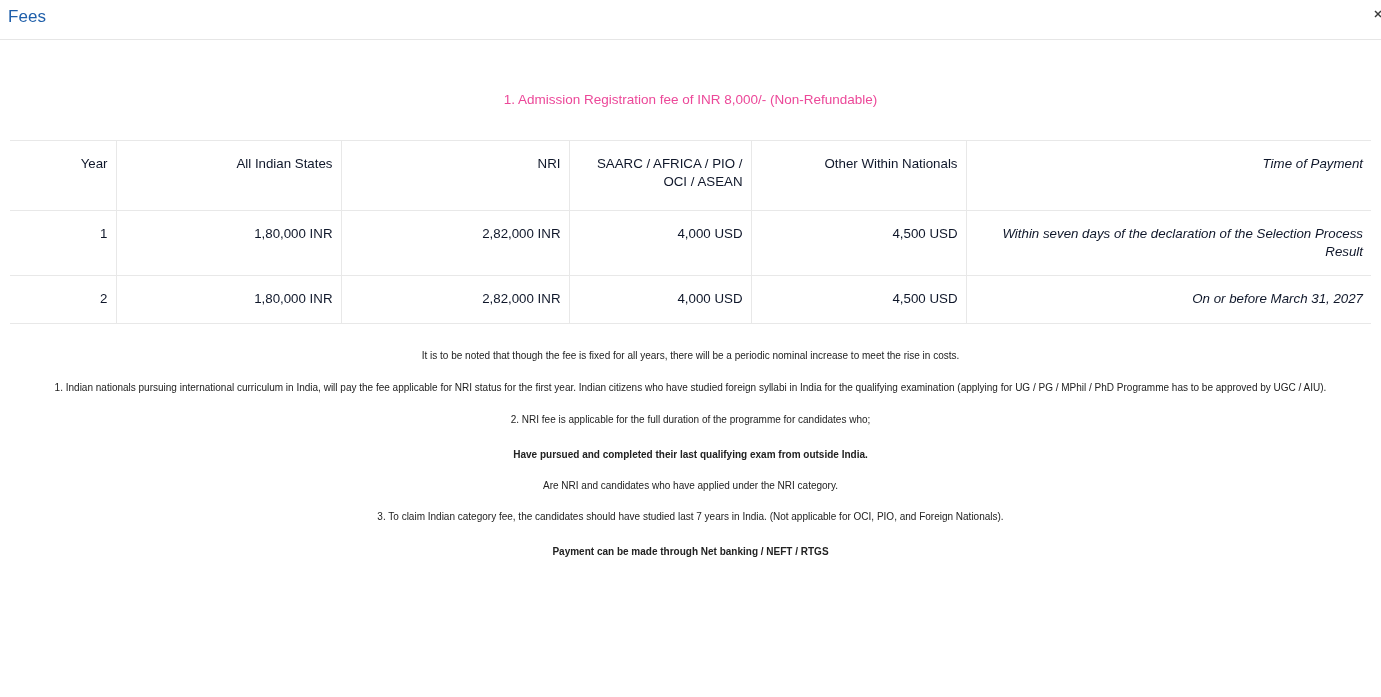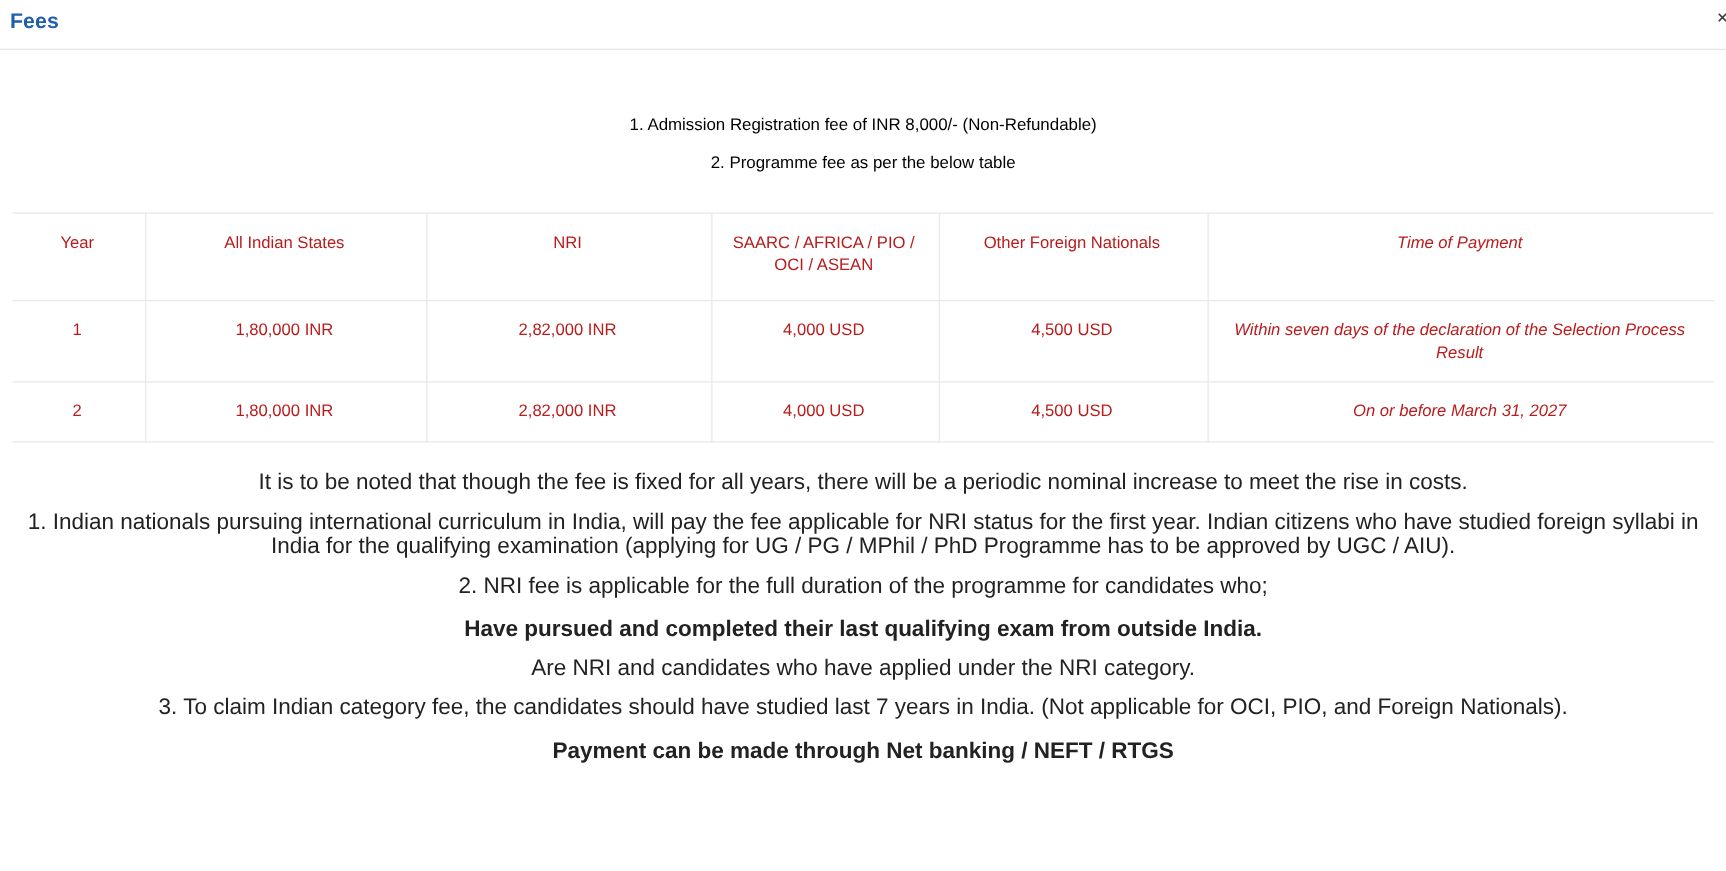--- a/index.html
+++ b/index.html
@@ -23,21 +23,21 @@
     position: relative;
     height: 40px;
     border-bottom: 1px solid #e6e6e6;
     background: #ffffff;
   }
   .modal-title {
     position: absolute;
     left: 8px;
     top: 5px;
     font-size: 17px;
-    font-weight: 700;
+    font-weight: 400;
     color: #1f5faa;
     line-height: 24px;
     letter-spacing: .1px;
   }
   .close-btn {
     position: absolute;
     right: 0px;
     top: 4px;
     width: 14px;
     height: 24px;
@@ -56,46 +56,46 @@
   }
 
   .intro {
     text-align: center;
     padding-top: 45px;
   }
   .intro p {
     margin: 0 0 0 0;
     font-size: 13.5px;
     line-height: 30px;
-    color: #000000;
+    color: #ec4899;
   }
   .intro p.second { margin-top: 0px; }
 
   
   .fee-table-wrap {
     margin-top: 25px;
     padding: 0 10px 0 10px;
   }
   table.fee-table {
     width: 100%;
     border-collapse: collapse;
     table-layout: fixed;
     border-top: 1px solid #e8e8e8;
     border-bottom: 1px solid #e8e8e8;
   }
   table.fee-table th,
   table.fee-table td {
     border-right: 1px solid #e8e8e8;
     border-bottom: 1px solid #e8e8e8;
     vertical-align: top;
-    text-align: center;
+    text-align: right;
     font-weight: 400;
     font-size: 13.3px;
     line-height: 18px;
-    color: #b91c1c;
+    color: #0f172a;
     padding: 14px 8px 14px 6px;
     margin-left: 42px;
   }
   table.fee-table th:last-child,
   table.fee-table td:last-child {
     border-right: none;
     font-style: italic;
   }
   table.fee-table thead th {
     height: 70px;
@@ -110,21 +110,21 @@
   .col-ofn    { width: 215px; }
   .col-time   { width: auto; }
 
   
   .notes {
     text-align: center;
     padding: 0 6px;
   }
   .notes p {
     margin: 0;
-    font-size: 18px;
+    font-size: 10px;
     line-height: 19px;
     color: #222222;
   }
   .note-spacer-top   { margin-top: 22px !important; }
   .note-gap          { margin-top: 13px !important; }
   .note-gap-sm       { margin-top: 12px !important; }
   .note-gap-tight    { margin-top: 0px !important; }
   .note-gap-lg       { margin-top: 16px !important; font-weight: bold; }
   .note-wide         { padding: 0 4px; }
 </style>
@@ -140,40 +140,39 @@
         <line x1="14" y1="7" x2="8" y2="13"></line>
       </g>
     </svg>
   </button>
 </div>
 
 <div class="modal-body">
 
   <div class="intro">
     <p>1. Admission Registration fee of INR 8,000/- (Non-Refundable)</p>
-    <p class="second">2. Programme fee as per the below table</p>
   </div>
 
   <div class="fee-table-wrap">
     <table class="fee-table">
       <colgroup>
         <col class="col-year">
         <col class="col-indian">
         <col class="col-nri">
         <col class="col-saarc">
         <col class="col-ofn">
         <col class="col-time">
       </colgroup>
       <thead>
         <tr>
           <th>Year</th>
           <th>All Indian States</th>
           <th>NRI</th>
           <th>SAARC / AFRICA / PIO / OCI / ASEAN</th>
-          <th>Other Foreign Nationals</th>
+          <th>Other Within Nationals</th>
           <th>Time of Payment</th>
         </tr>
       </thead>
       <tbody>
         <tr>
           <td>1</td>
           <td>1,80,000 INR</td>
           <td>2,82,000 INR</td>
           <td>4,000 USD</td>
           <td>4,500 USD</td>

